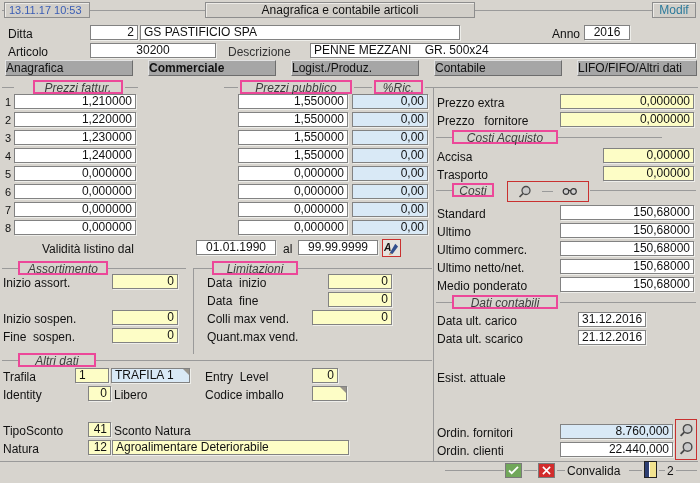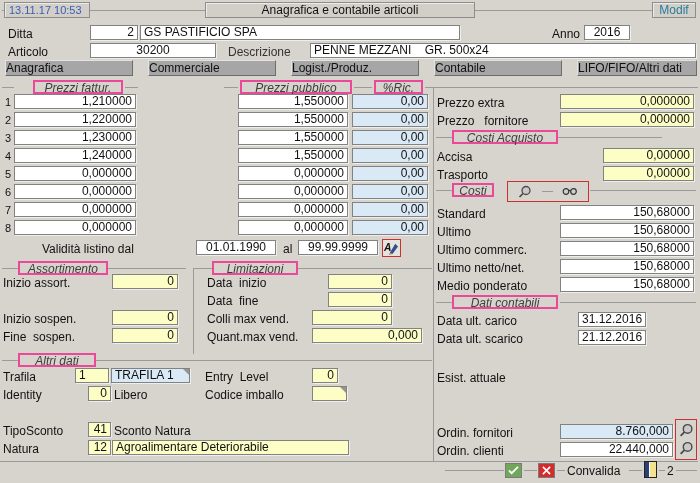--- a/index.html
+++ b/index.html
@@ -12,21 +12,21 @@
        box-shadow:1px 1px 0 #eeeeea;padding:0 3px;white-space:pre;overflow:hidden}
   .r{text-align:right}.c{text-align:center}
   .y{background:#fdfdc6}
   .b{background:#d9e9f6}
   .gbox{position:absolute;height:14px;line-height:12px;border:2px solid #ec4899;background:#d7d4ce;
         color:#3d3d3d;font-style:italic;text-align:center}
   .hl{position:absolute;height:1px;background:#9a9a9a}
   .vl{position:absolute;width:1px;background:#9a9a9a}
   .tab{position:absolute;height:16px;line-height:14px;background:#a6a6a6;border:1px solid;
        border-color:#e3e3e3 #6d6d6d #6d6d6d #e3e3e3;text-align:left;cursor:default}
-  .tab.active{font-weight:normal}
+  .tab.active{font-weight:bold}
   .tbox{position:absolute;height:16px;line-height:14px;background:#d2cfc9;border:1px solid #8d8d8d;
         box-shadow:inset 1px 1px 0 #edebe7;padding:0 4px;overflow:hidden;white-space:pre}
   .redbox{position:absolute;border:1px solid #c9302f}
   .row-ic{display:flex;align-items:center;justify-content:space-evenly}
   .col-ic{display:flex;flex-direction:column;align-items:center;justify-content:space-evenly}
   .btn{position:absolute;display:flex;align-items:center;justify-content:center;border:1px solid #7a7a7a}
   .btn.green{background:#71a75a}
   .btn.red{background:#d22c2c}
   .fold{position:absolute;top:0;right:0;width:0;height:0;border-top:6px solid #98948c;border-left:6px solid transparent}
   .num{font-size:11px}
@@ -139,21 +139,20 @@
   <div class="lbl" style="left:3px;top:330px">Fine  sospen.</div>
   <div class="fld r y" style="left:112px;top:328px;width:66px">0</div>
 
   <div class="lbl" style="left:207px;top:276px">Data  inizio</div>
   <div class="fld r y" style="left:328px;top:274px;width:64px">0</div>
   <div class="lbl" style="left:207px;top:294px">Data  fine</div>
   <div class="fld r y" style="left:328px;top:292px;width:64px">0</div>
   <div class="lbl" style="left:207px;top:312px">Colli max vend.</div>
   <div class="fld r y" style="left:312px;top:310px;width:80px">0</div>
   <div class="lbl" style="left:207px;top:330px">Quant.max vend.</div>
-  <div class="fld r y" style="left:312px;top:328px;width:110px">0,000</div>
 
   <div class="hl" style="left:2px;top:360px;width:16px"></div>
   <div class="hl" style="left:96px;top:360px;width:336px"></div>
   <div class="gbox" style="left:18px;top:353px;width:78px">Altri dati</div>
 
   <div class="lbl" style="left:3px;top:370px">Trafila</div>
   <div class="fld y" style="left:75px;top:368px;width:34px">1</div>
   <div class="fld b" style="left:111px;top:368px;width:79px"><span>TRAFILA 1</span><i class="fold"></i></div>
   <div class="lbl" style="left:205px;top:370px">Entry  Level</div>
   <div class="fld r y" style="left:312px;top:368px;width:26px">0</div>

